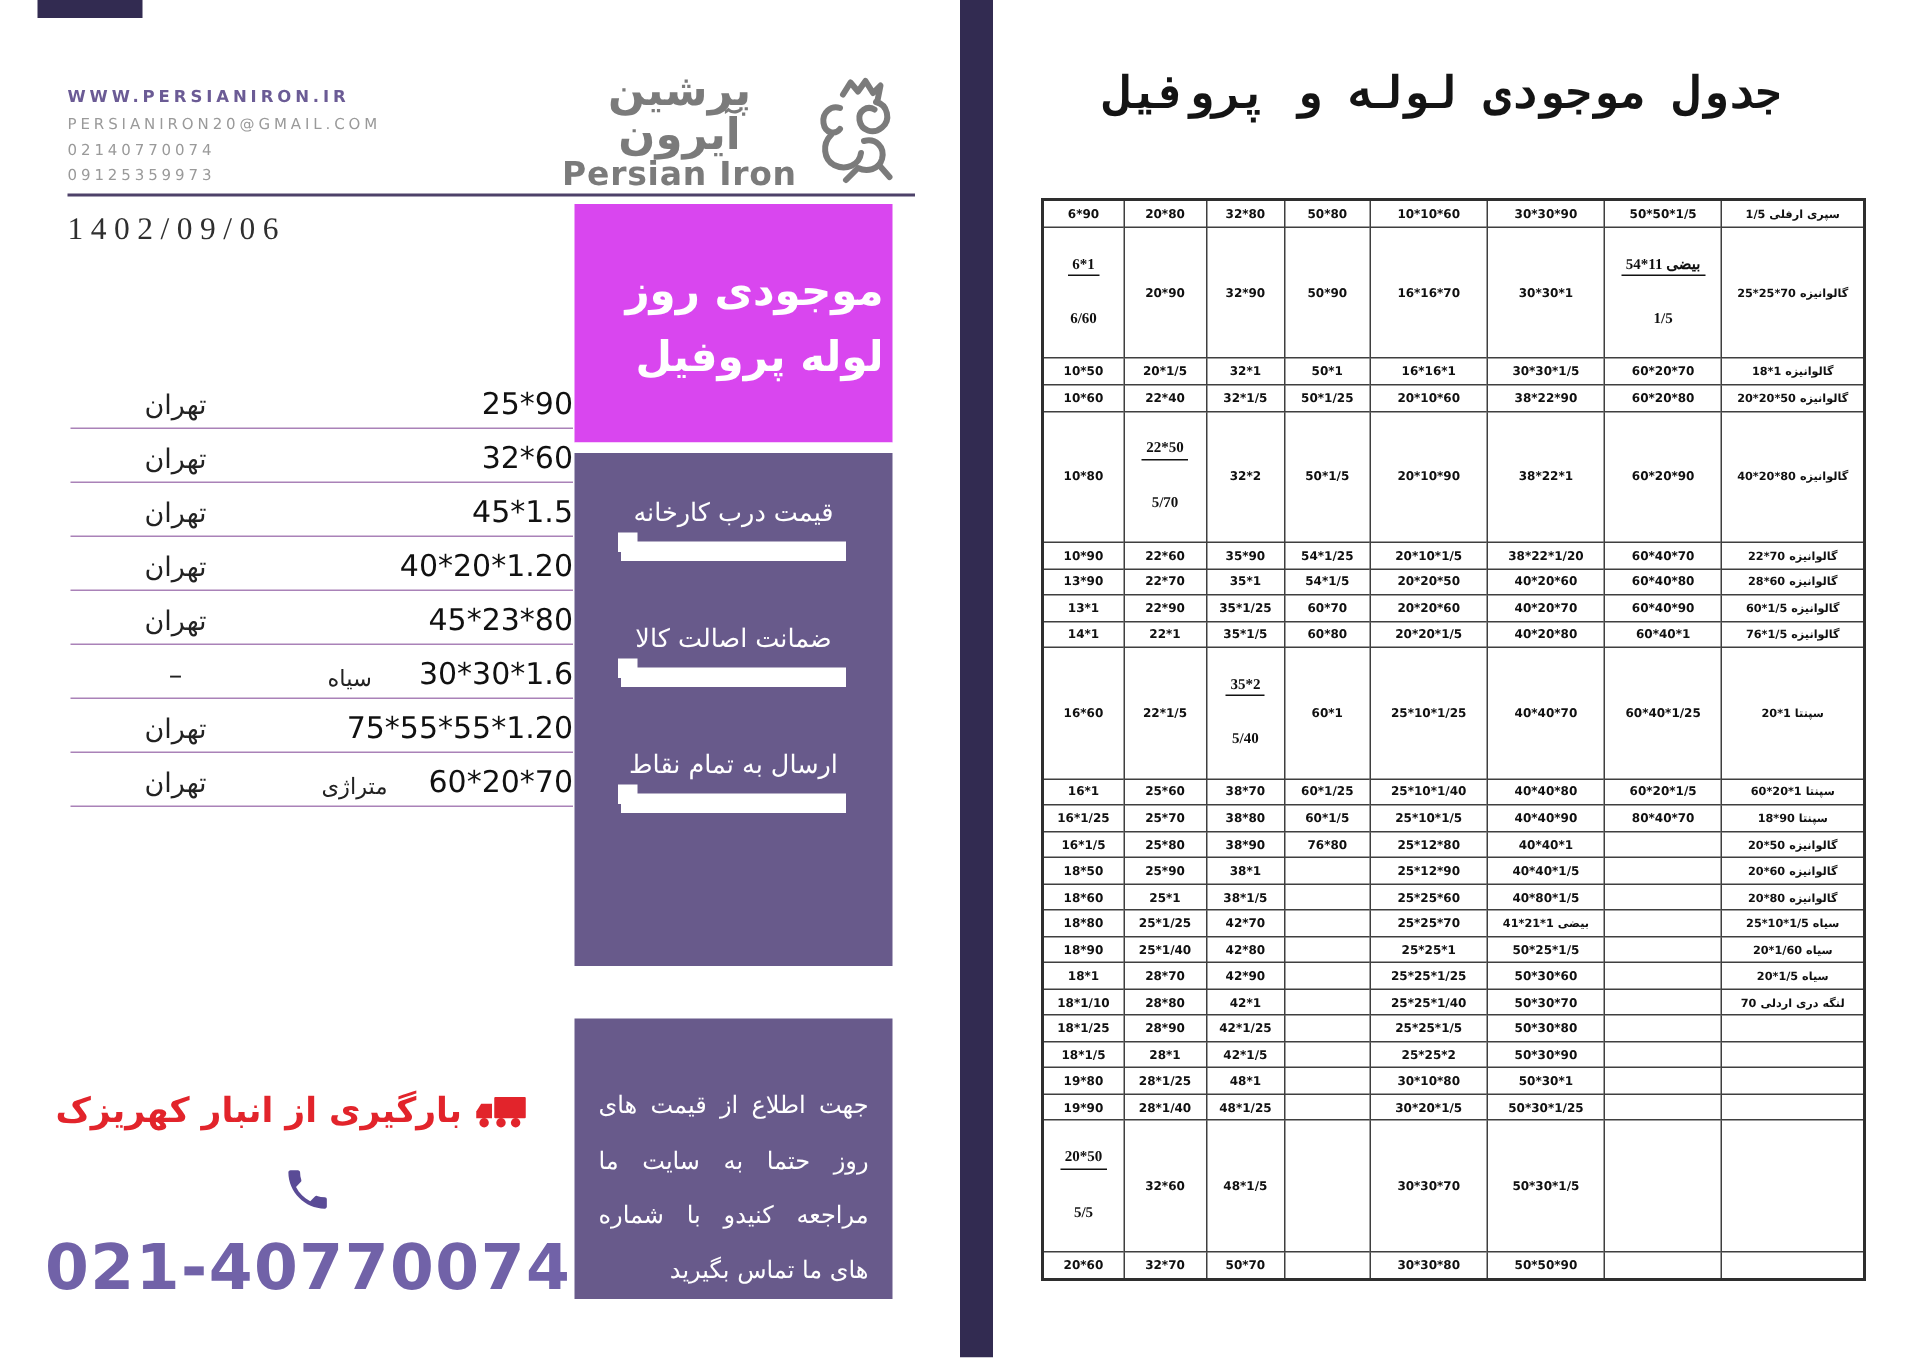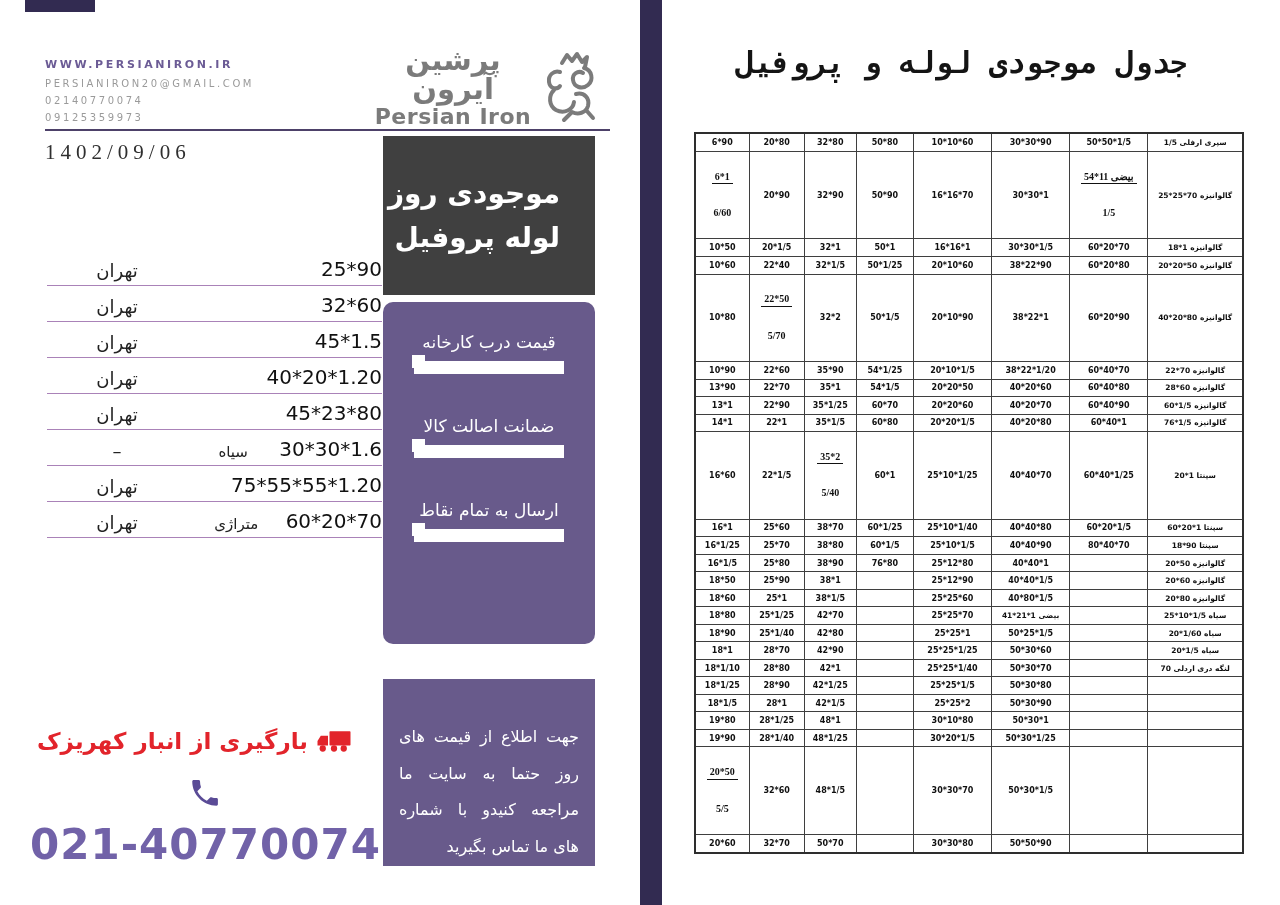--- a/index.html
+++ b/index.html
@@ -19,24 +19,24 @@
   .rule{position:absolute;left:45px;top:129px;width:565px;height:2px;background:#4d4169;}
   .date{position:absolute;left:45px;top:140px;font-family:"Liberation Serif",serif;font-size:21px;letter-spacing:5px;color:#2f2f2f;}
   
   .price-list{position:absolute;left:47px;top:250px;width:335px;}
   .p-row{height:36px;display:grid;grid-template-columns:140px 1fr auto;align-items:end;border-bottom:1.6px solid #aa82b8;padding-bottom:4px;box-sizing:border-box;}
   .p-city{font-size:18px;color:#222;text-align:center;direction:rtl;}
   .p-note{font-size:15px;color:#222;text-align:center;direction:rtl;}
   .p-size{font-size:20px;color:#111;direction:ltr;unicode-bidi:bidi-override;}
   
   .sidebar{position:absolute;left:383px;top:136px;width:212px;height:730px;display:flex;flex-direction:column;}
-  .s1{height:160px;background:#404040;display:flex;align-items:center;justify-content:center;padding-right:30px;box-sizing:border-box;}
+  .s1{height:160px;background:#d946ef;display:flex;align-items:center;justify-content:flex-end;padding-right:6px;box-sizing:border-box;}
   .s1 .stitle{color:#fff;font-size:28px;font-weight:bold;text-align:right;line-height:1.55;direction:rtl;}
   .sgap{height:7px;background:#fff;}
-  .s2{height:343px;background:#685a8b;padding-top:16px;box-sizing:border-box;border-radius:10px;}
+  .s2{height:343px;background:#685a8b;padding-top:16px;box-sizing:border-box;}
   .feat{height:84px;padding-top:14px;box-sizing:border-box;}
   .feat-label{color:#fff;font-size:17px;text-align:center;direction:rtl;margin-bottom:9px;}
   .feat-bar{position:relative;width:150px;height:13px;background:#fff;margin:0 auto;}
   .feat-bar::before{content:'';position:absolute;left:-2px;top:-6px;width:13px;height:13px;background:#fff;}
   .s3{flex:1;background:#685a8b;padding:40px 16px 0 16px;box-sizing:border-box;margin-top:28px;}
   .s3 p{margin:0;color:#fff;font-size:16px;line-height:2.3;direction:rtl;text-align:justify;}
   
   .pickup{position:absolute;left:30px;top:728px;width:322px;display:flex;justify-content:flex-end;align-items:center;gap:8px;}
   .pickup-text{color:#e2242b;font-size:23px;font-weight:bold;direction:rtl;}
   .phone-row{position:absolute;left:30px;top:776px;display:flex;align-items:center;gap:10px;flex-direction:column;}

